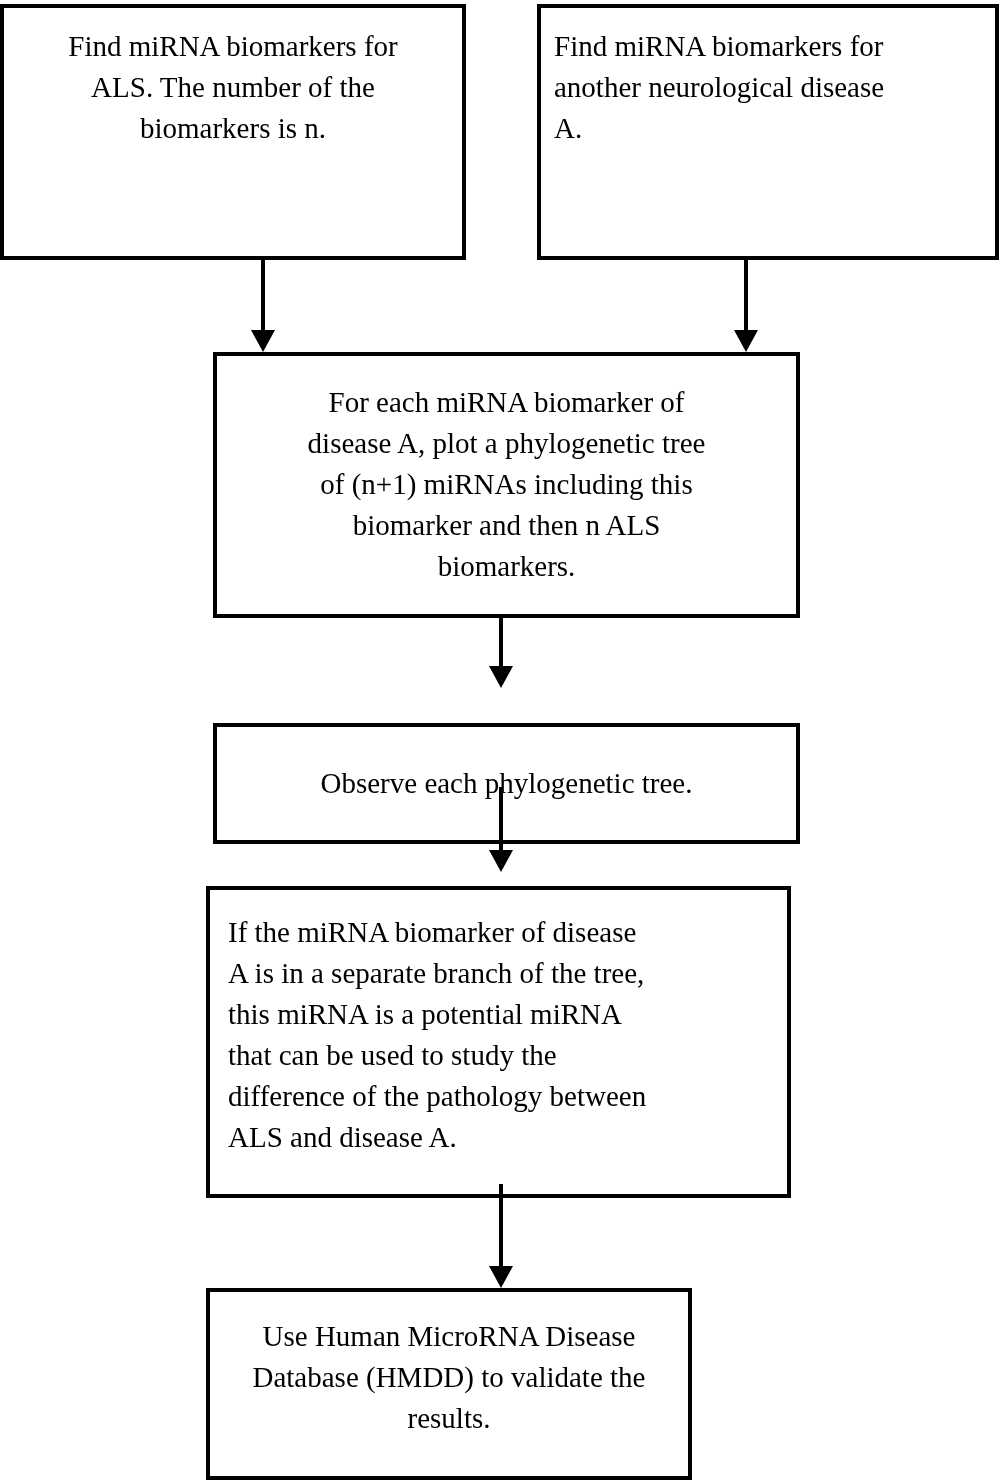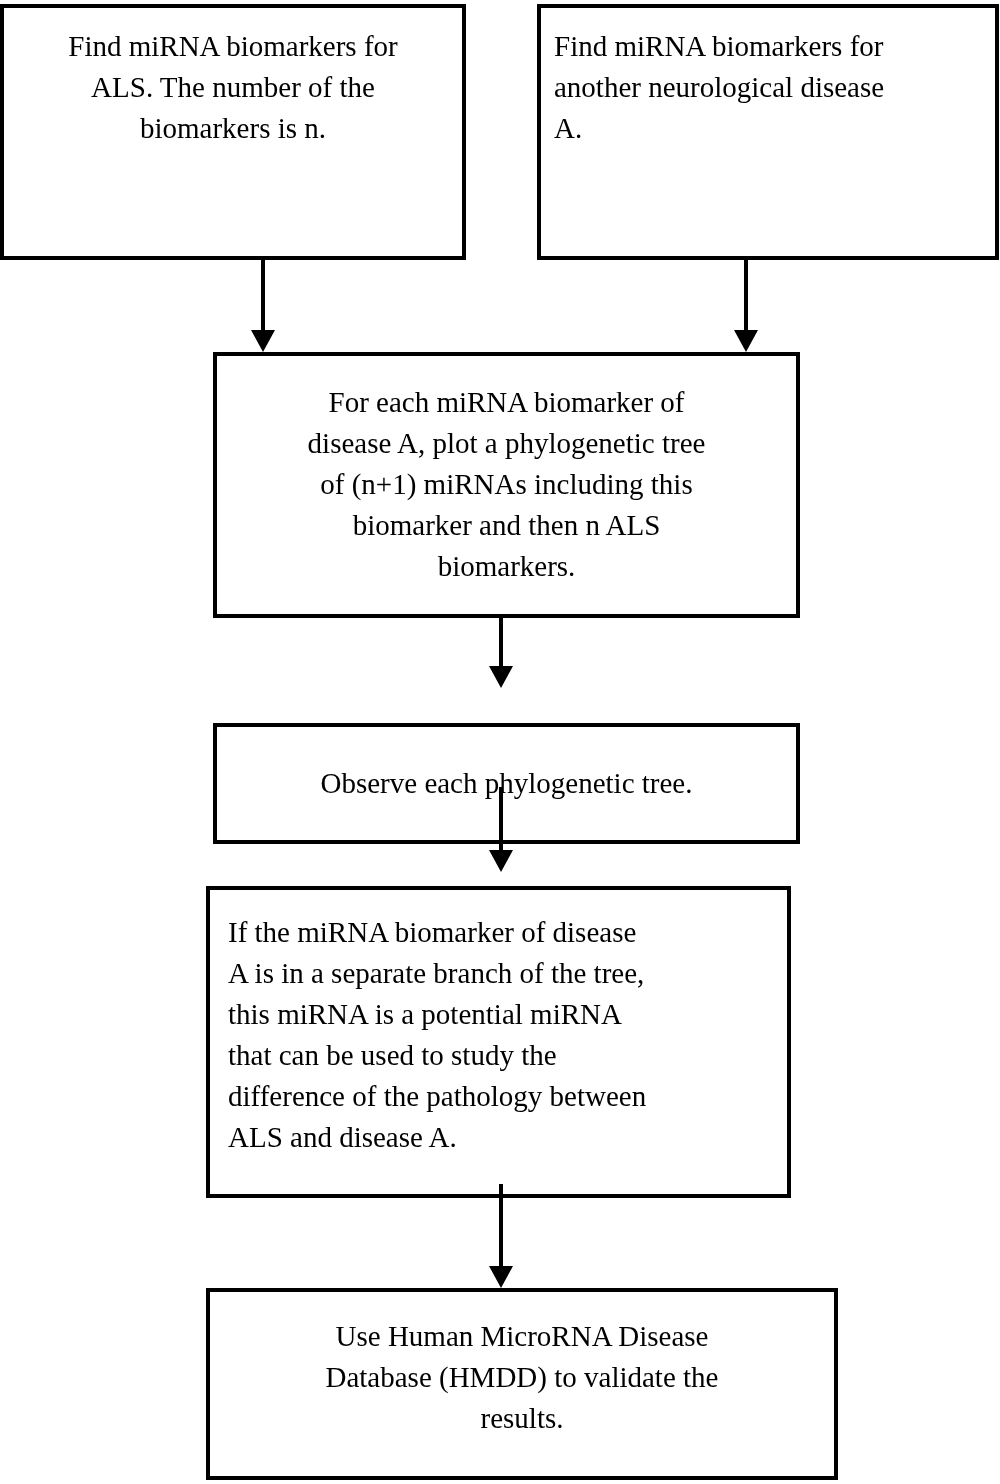--- a/index.html
+++ b/index.html
@@ -25,21 +25,21 @@
     white-space: pre-line;
   }
   .center { text-align: center; }
 
   .b1 { left: 0px;   top: 4px;    width: 466px; height: 256px; padding: 18px 6px 0 6px; }
   .b2 { left: 537px; top: 4px;    width: 462px; height: 256px; padding: 18px 8px 0 13px; }
   .b3 { left: 213px; top: 352px;  width: 587px; height: 266px; padding: 26px 6px 0 6px; }
   .b4 { left: 213px; top: 688px;  width: 587px; height: 121px;
         display: flex; align-items: center; justify-content: center; margin-top: 35px; }
   .b5 { left: 206px; top: 872px;  width: 585px; height: 312px; padding: 22px 14px 0 18px; margin-top: 14px; }
-  .b6 { left: 206px; top: 1288px; width: 632px; height: 192px; padding: 24px 6px 0 6px; }
+  .b6 { left: 206px; top: 1288px; width: 486px; height: 192px; padding: 24px 6px 0 6px; }
 
   .arrow { position: absolute; width: 0; }
   .arrow .shaft {
     position: absolute;
     left: -2px; top: 0;
     width: 4px;
     height: calc(100% - 20px);
     background: #000000;
   }
   .arrow .head {

